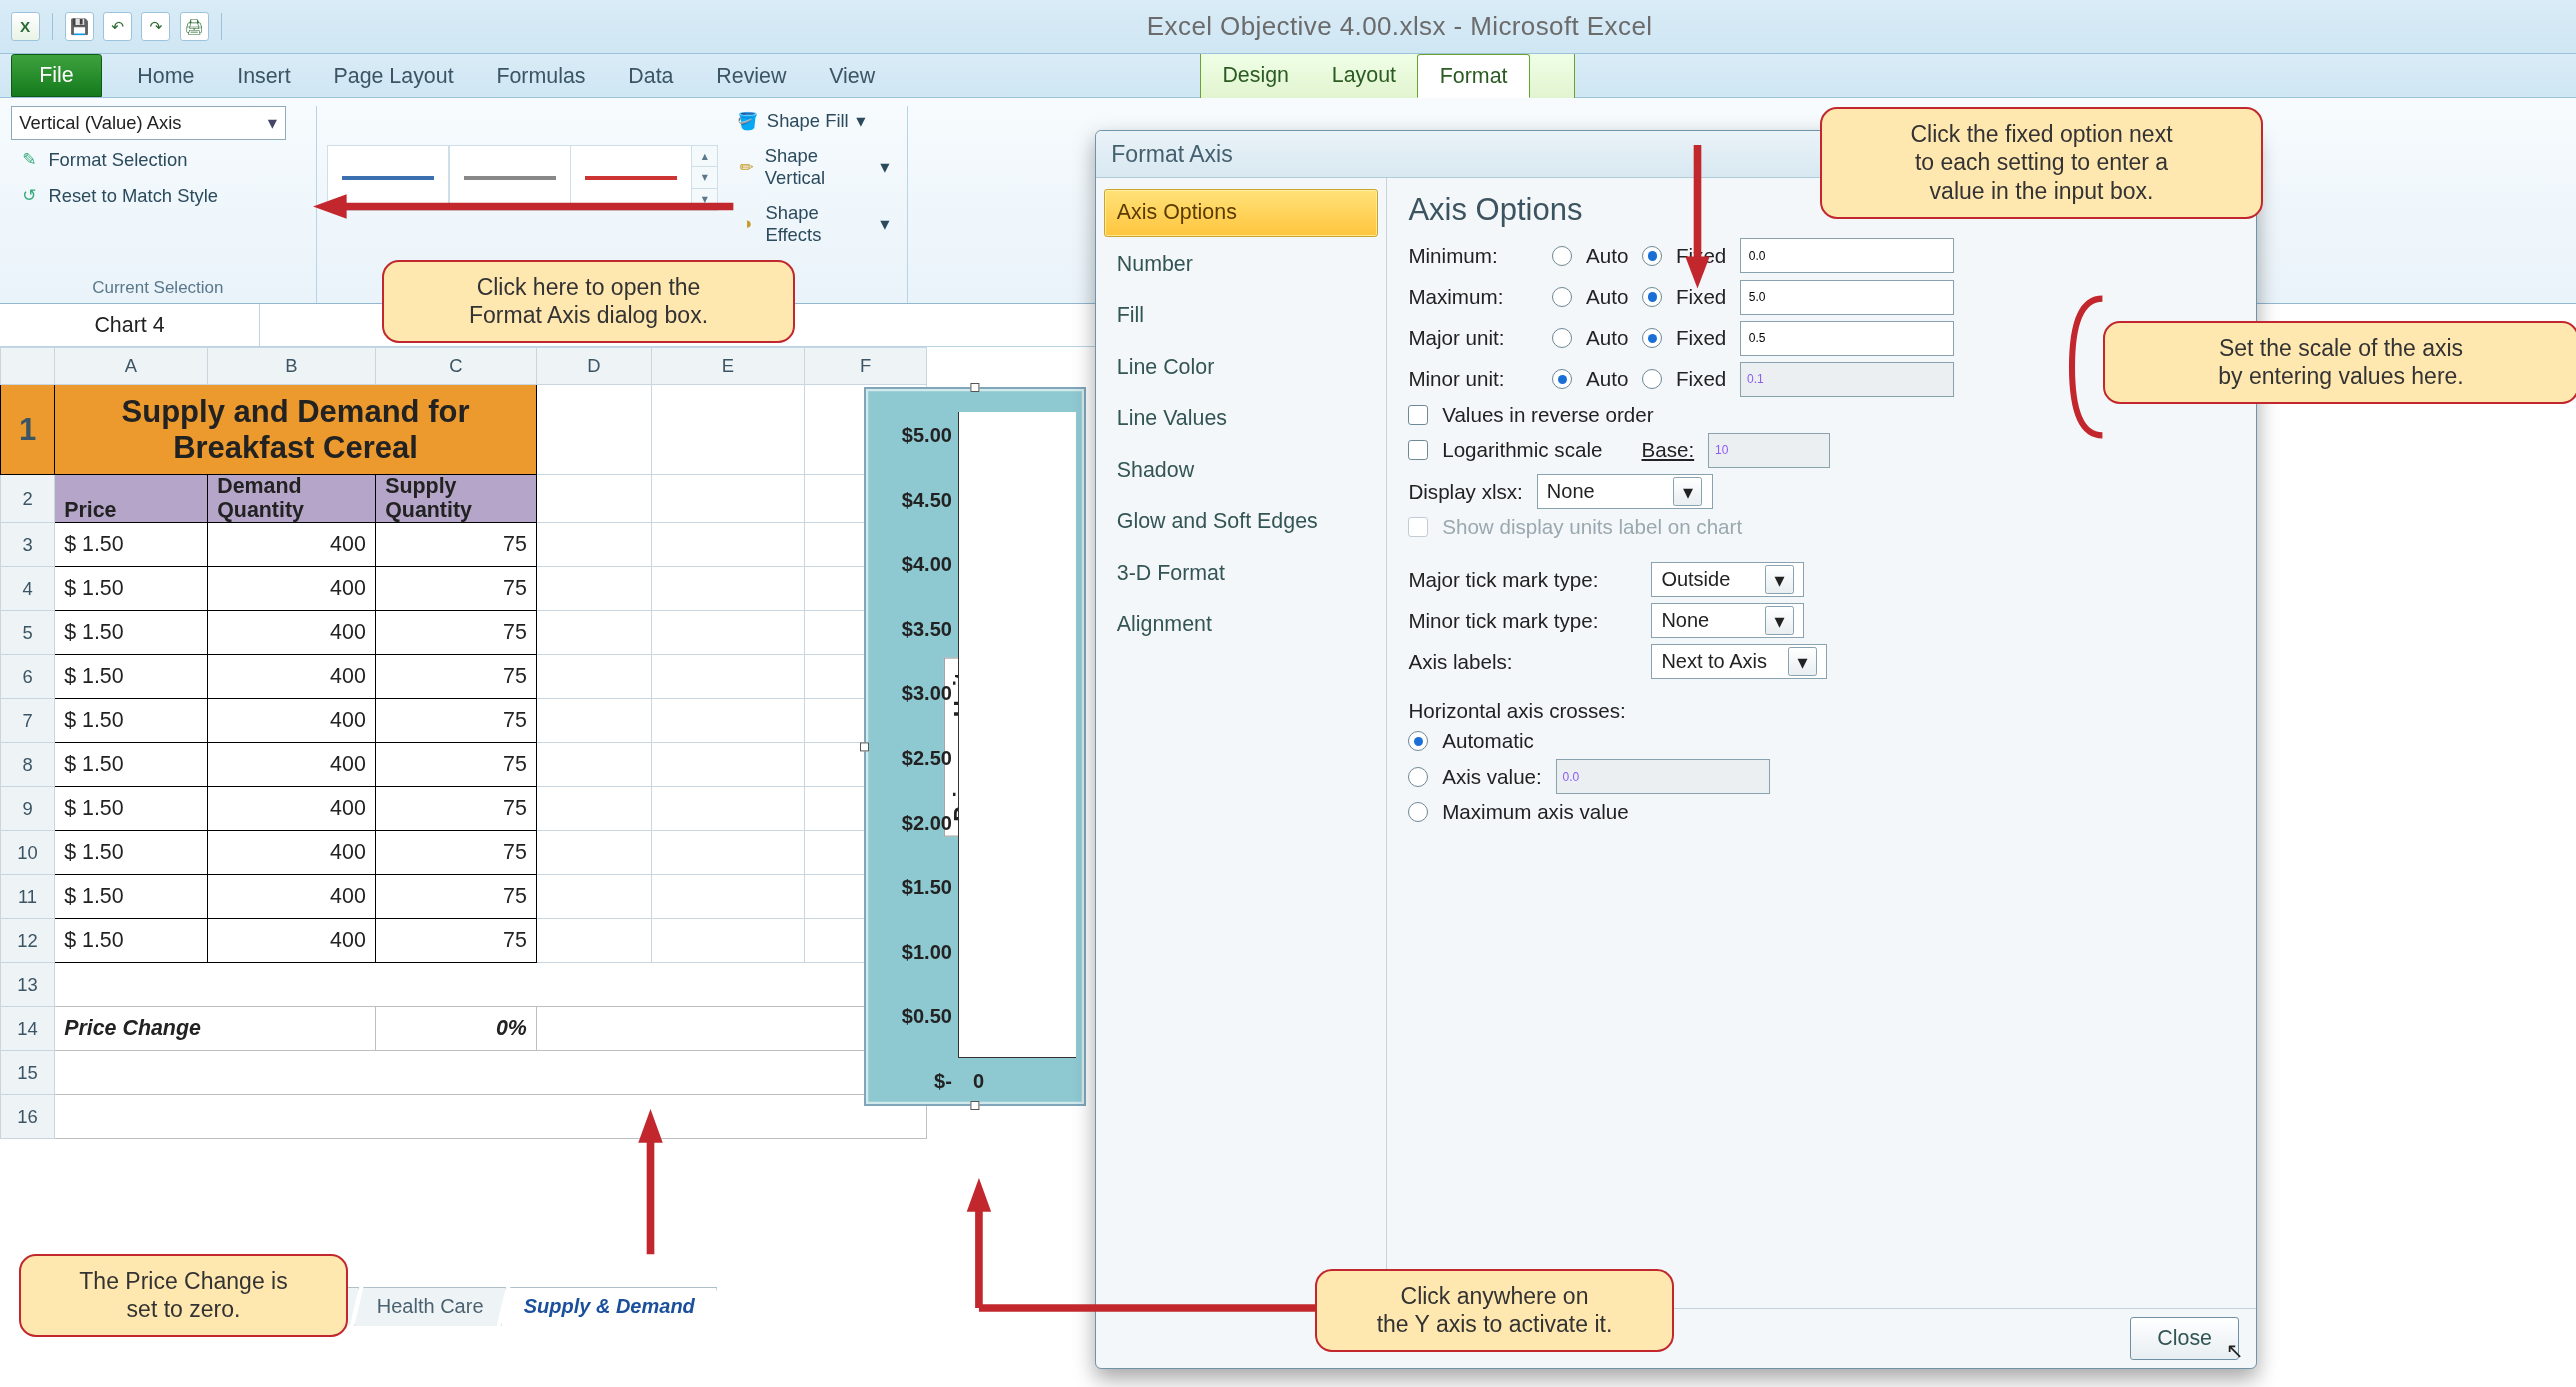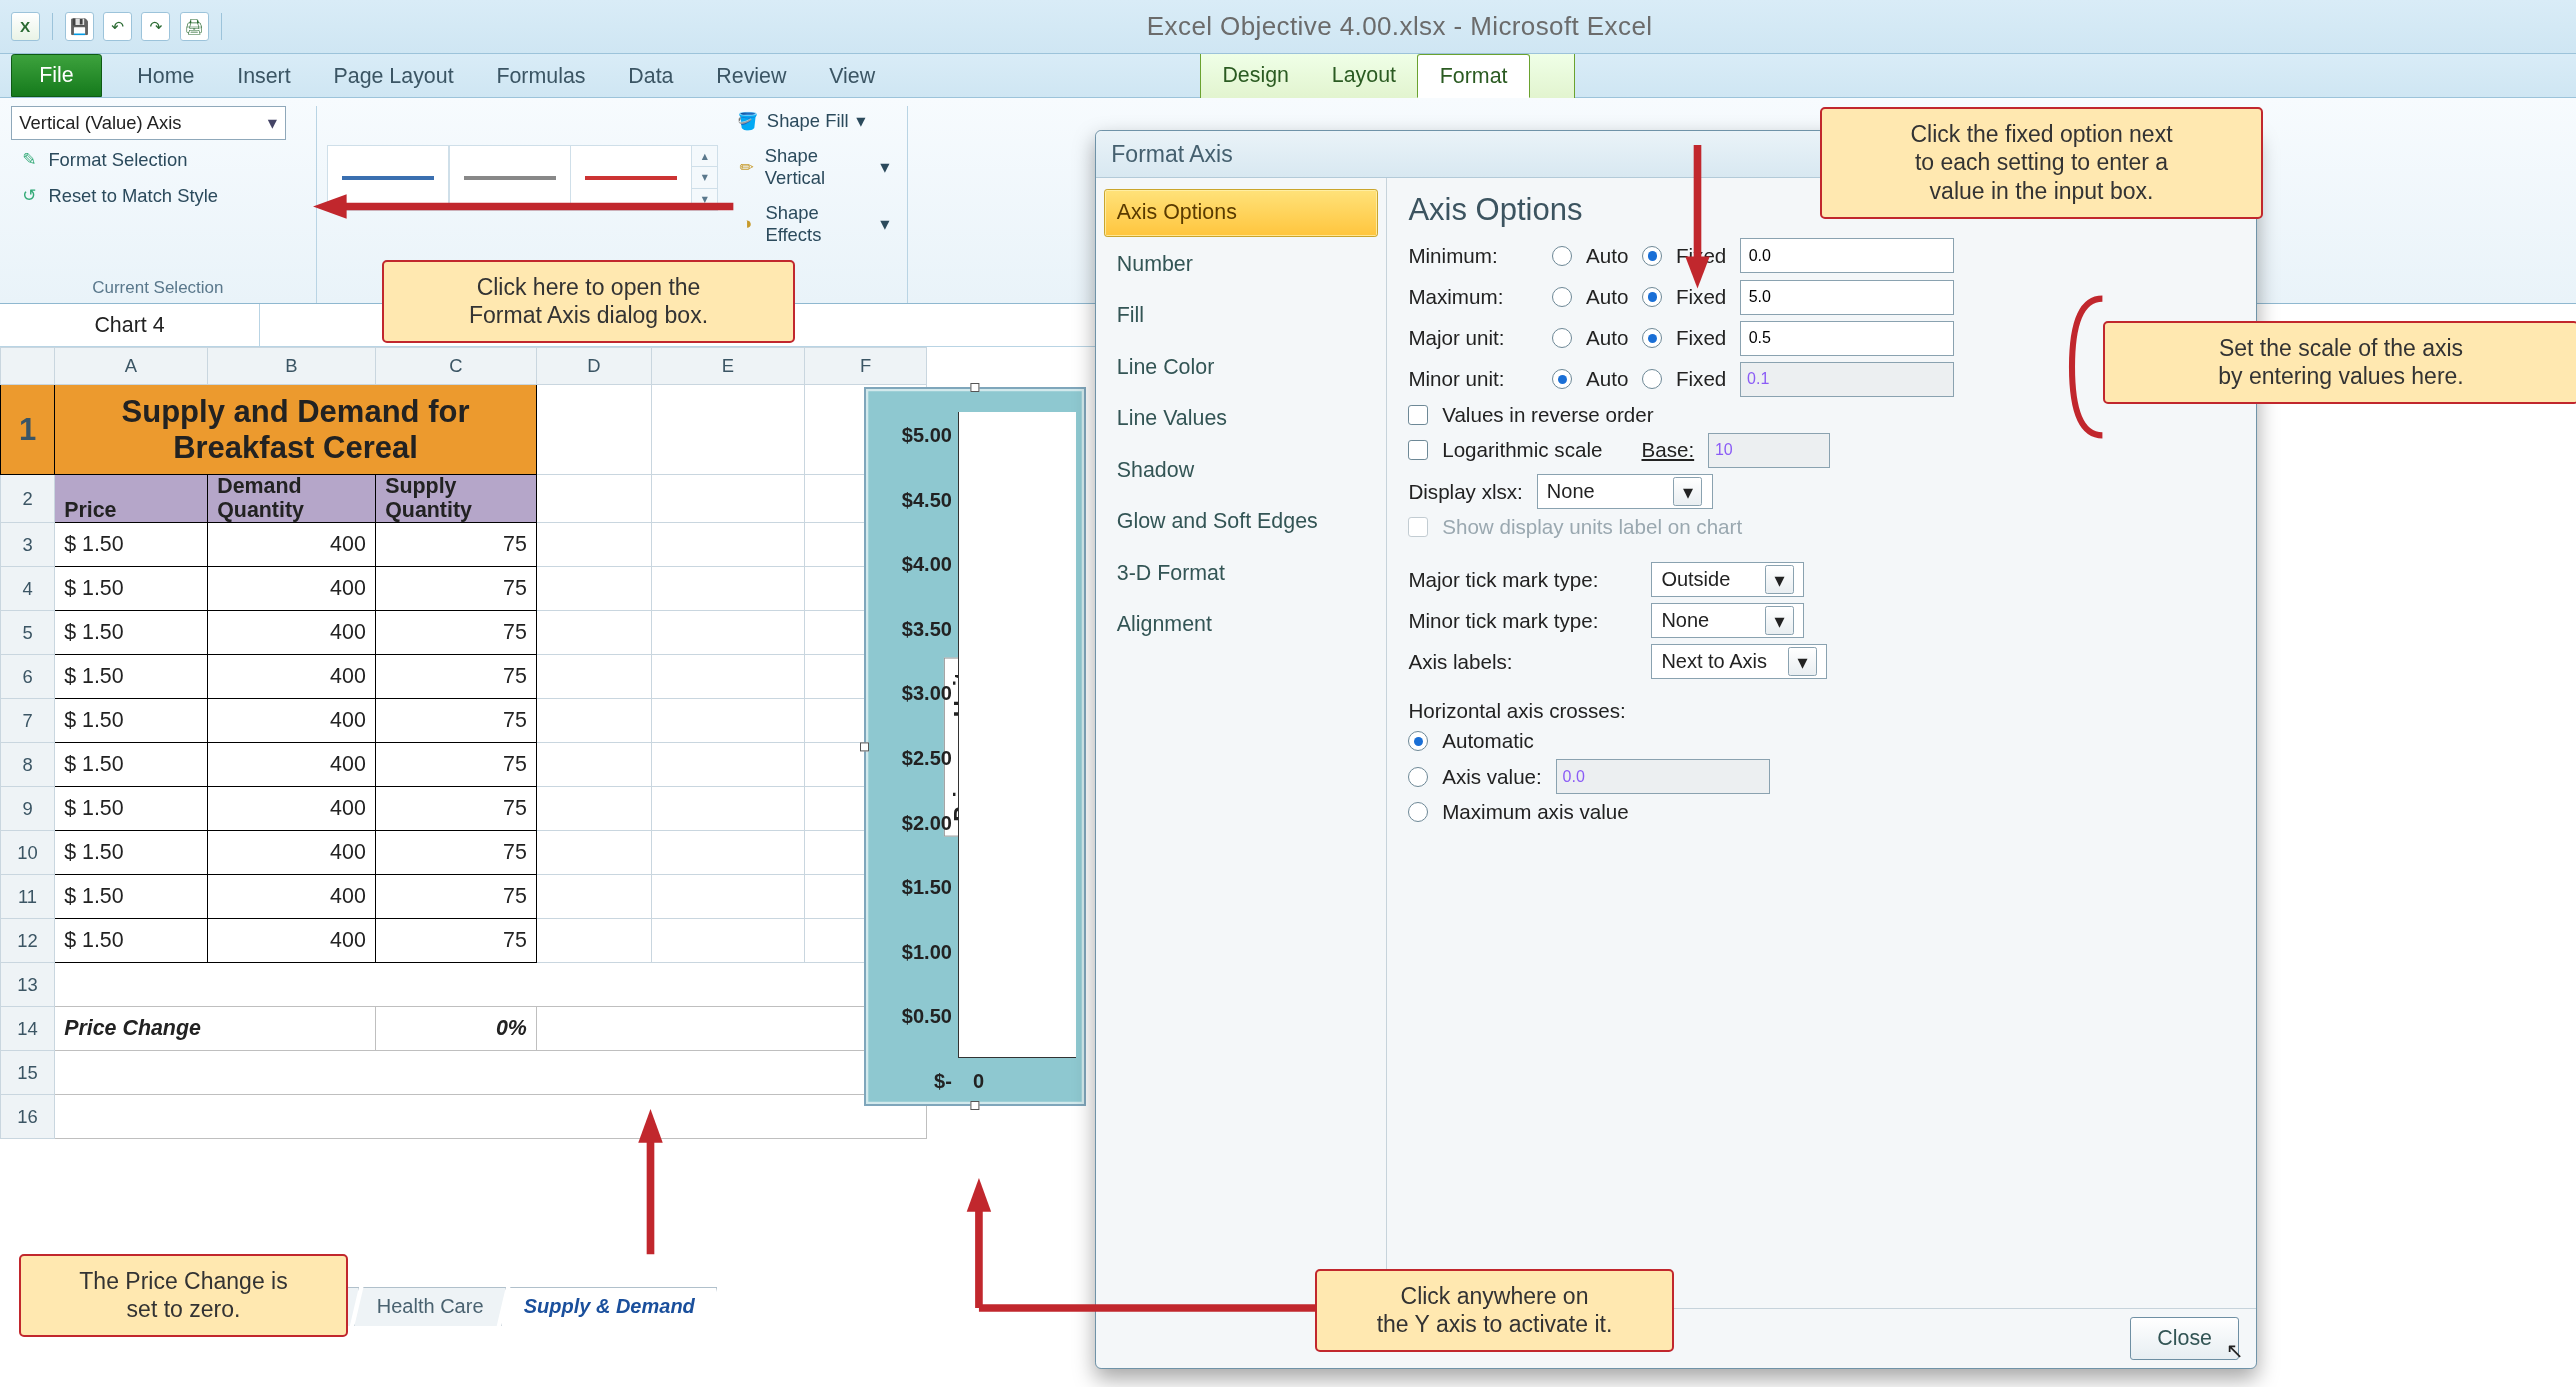--- a/index.html
+++ b/index.html
@@ -174,33 +174,33 @@
   .dlg-body { flex:1; display:flex; }
   .dlg-nav { width:291px; border-right:0.8px solid #c6d3db; padding:10.7px 7.6px; display:flex; flex-direction:column; gap:3.1px;}
   .dlg-nav-item { padding:10.7px 12.2px; font-size:21.4px; color:#355; border:0.8px solid transparent; border-radius:3.1px;}
   .dlg-nav-item.sel { background:linear-gradient(#ffe27a,#ffc53d); border-color:#caa52c; color:#5a3b00; box-shadow:inset 0 0 0 0.8px #fff2b0;}
   .dlg-content { flex:1; padding:13.8px 21.4px; }
   .dlg-content h2 { margin:0 0 10.7px; font-size:31px; color:#3c5460; font-weight:normal;}
   .opt-row { display:flex; align-items:center; gap:13.8px; font-size:20.6px; margin:6.1px 0;}
   .opt-row .lbl { width:130px; }
   .radio { width:20px;height:20px;border:1.5px solid #6d8896;border-radius:50%;display:inline-flex;align-items:center;justify-content:center;background:#fff;}
   .radio.sel::after{content:"";width:9.2px;height:9.2px;border-radius:50%;background:#1a6fd6;}
-  .txt { height:35px; border:0.8px solid #8aa2b0; background:#fff; padding:0 7.6px; font-size:16px; width:214px;}
+  .txt { height:35px; border:0.8px solid #8aa2b0; background:#fff; padding:0 7.6px; font-size:12px; width:214px;}
   .txt.dis { background:#eceff1; color:#8b5cf6;padding-left:6px;}
   .chk { width:20px;height:20px;border:1.5px solid #6d8896;border-radius:3.1px;background:#fff; display:inline-block;}
   .sel-box { height:35px; border:0.8px solid #8aa2b0; background:#fff; min-width:176px; display:flex;align-items:center;justify-content:space-between;padding:0 9.2px;font-size:20px;}
   .sel-dd { width:29px;height:29px;border:0.8px solid #8aa2b0;display:flex;align-items:center;justify-content:center;border-radius:2.3px;background:linear-gradient(#fff,#e9eef1);}
   .dlg-footer { height:60px; border-top:0.8px solid #c6d3db; display:flex; align-items:center; justify-content:flex-end; padding:0 17px;}
   .dlg-close { padding:7.6px 26px; font-size:21.4px; border:0.8px solid #6e8fa3; border-radius:3.1px; background:linear-gradient(#fff,#e7eef2); color:#355;}
   .cursor { position:absolute; right:-4.6px; bottom:-4.6px; font-size:21.4px; }
 
   
   .callout {
     position:absolute; background:#ffe8b0; border:2.3px solid #c1272d;
-    border-radius:5px; padding:10.7px 20px; font-size:23px; color:#333;
+    border-radius:17px; padding:10.7px 20px; font-size:23px; color:#333;
     text-align:center; line-height:1.25;
   }
 
   
   .arrow { position:absolute; pointer-events:none; }
   .arrow line { stroke:#c1272d; stroke-width:10; }
   .arrow polygon { fill:#c1272d; }
 
   
   .sheet-tabs {

